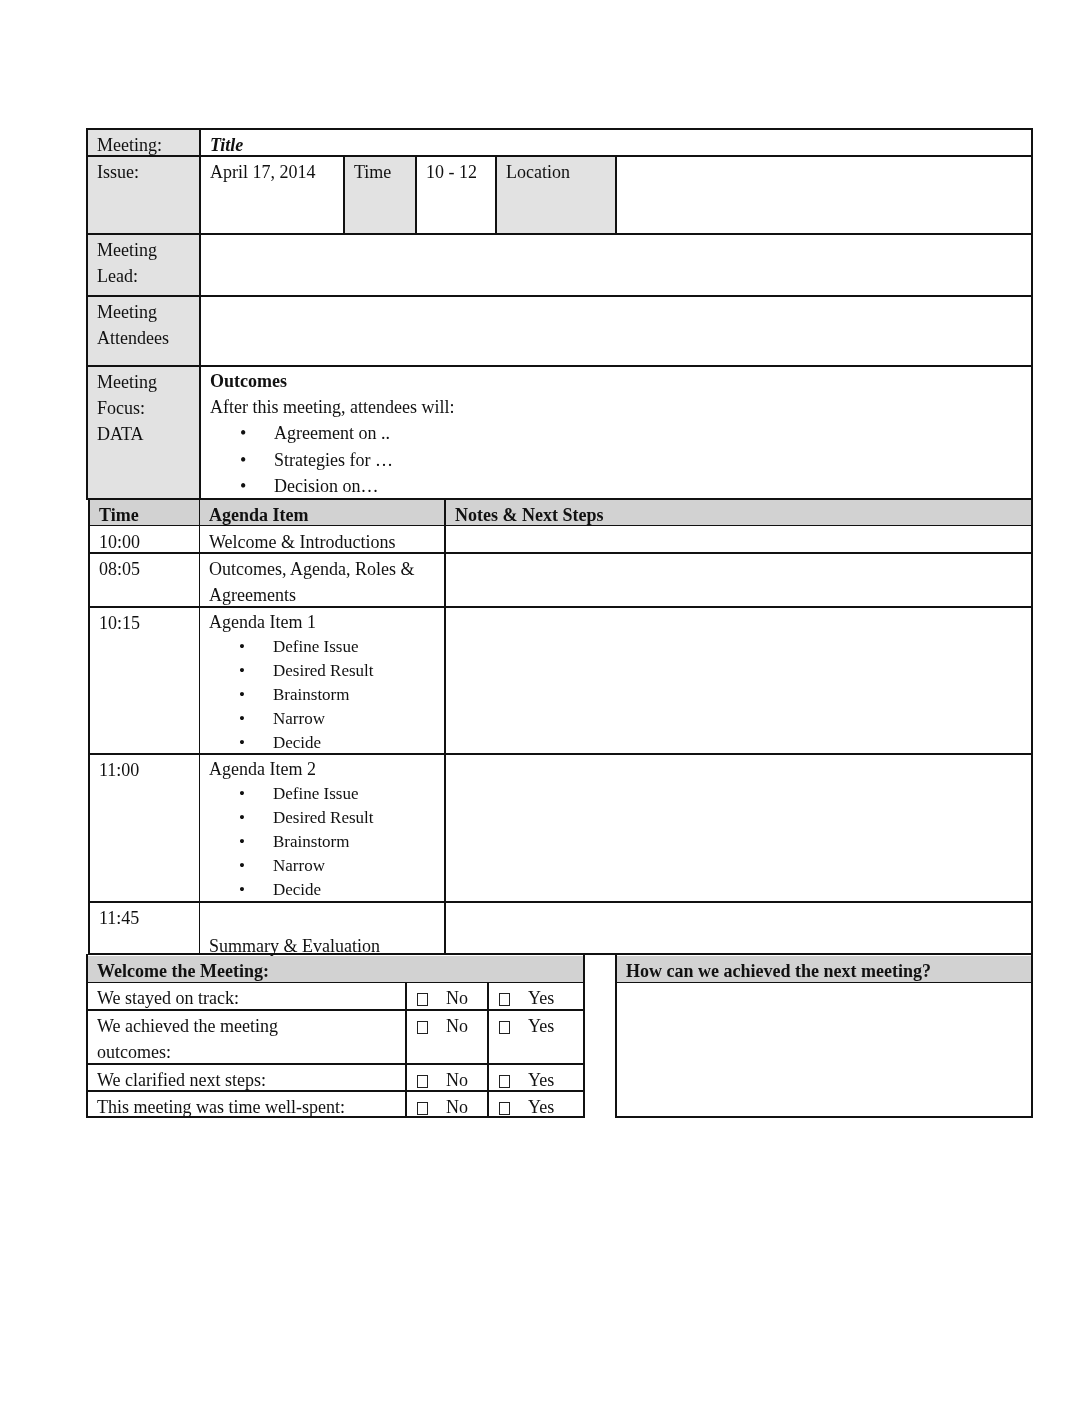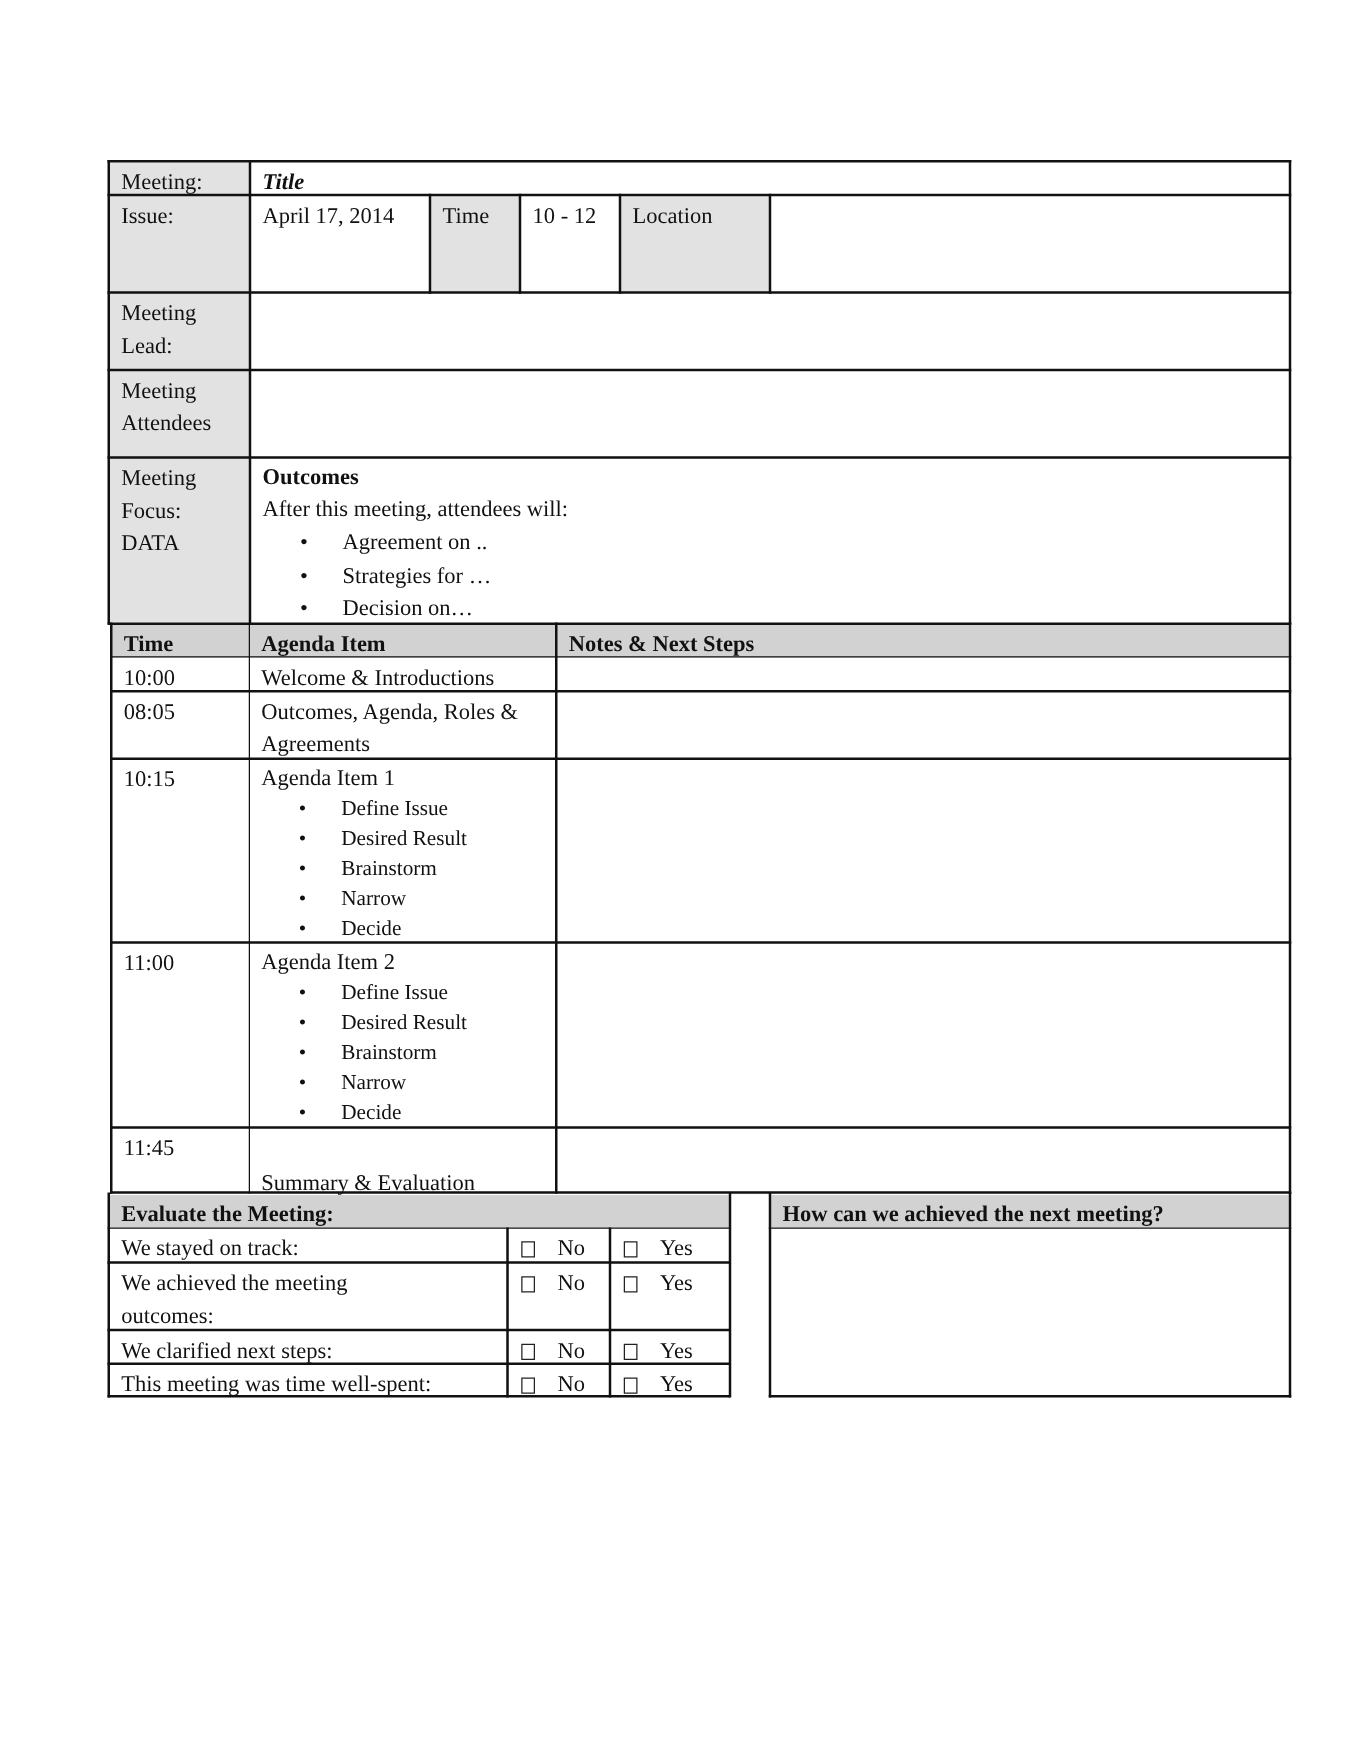--- a/index.html
+++ b/index.html
@@ -146,21 +146,21 @@
   <div class="hline" style="left:86px;top:1009px;width:498px;"></div>
   <div class="hline" style="left:86px;top:1063px;width:498px;"></div>
   <div class="hline" style="left:86px;top:1090px;width:498px;"></div>
   <div class="hline" style="left:86px;top:1116px;width:498px;"></div>
 
   <div class="vline" style="left:86px;top:954px;height:164px;"></div>
   <div class="vline" style="left:405px;top:982px;height:136px;"></div>
   <div class="vline" style="left:487px;top:982px;height:136px;"></div>
   <div class="vline" style="left:583px;top:954px;height:164px;"></div>
 
-  <div class="cell bold" style="left:88px;top:956px;width:495px;">Evaluate the Meeting:</div>
+  <div class="cell bold" style="left:88px;top:956px;width:495px;">Welcome the Meeting:</div>
 
   <div class="cell" style="left:88px;top:983px;width:317px;">We stayed on track:</div>
   <div class="cell" style="left:407px;top:983px;width:80px;padding-left:10px;"><span class="cb"></span><span>No</span></div>
   <div class="cell" style="left:489px;top:983px;width:94px;padding-left:10px;"><span class="cb"></span><span>Yes</span></div>
 
   <div class="cell" style="left:88px;top:1011px;width:317px;">
     <div>We achieved the meeting</div>
     <div>outcomes:</div>
   </div>
   <div class="cell" style="left:407px;top:1011px;width:80px;padding-left:10px;"><span class="cb"></span><span>No</span></div>

